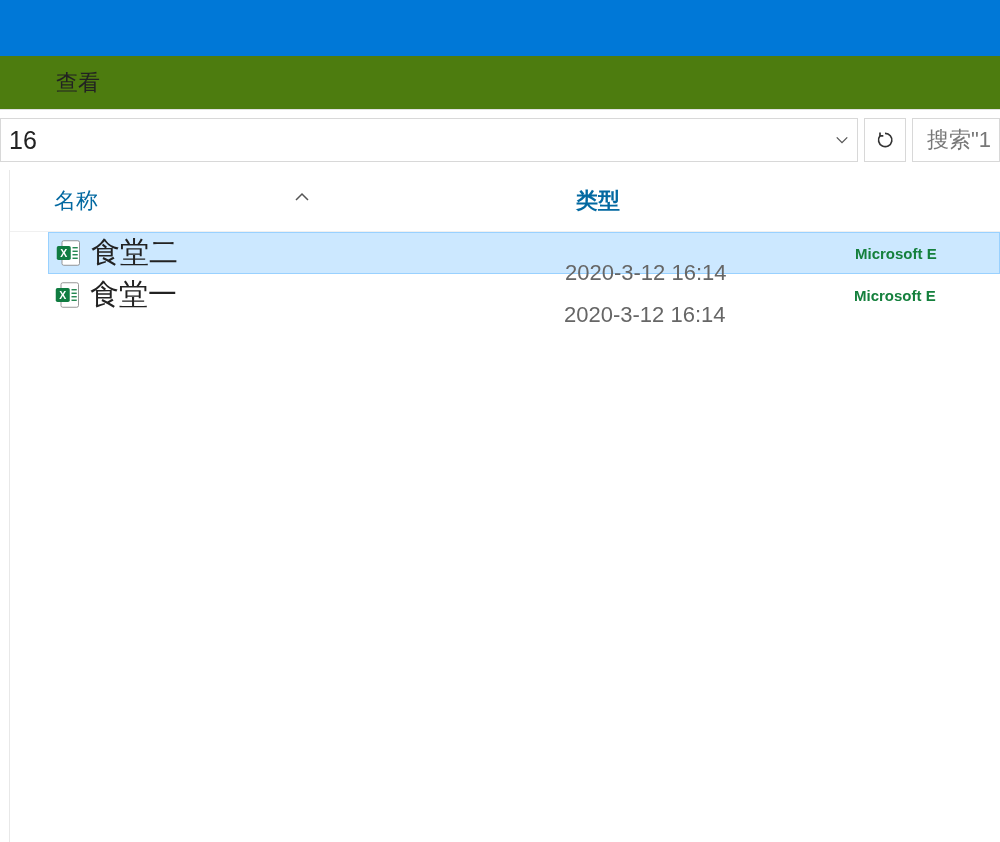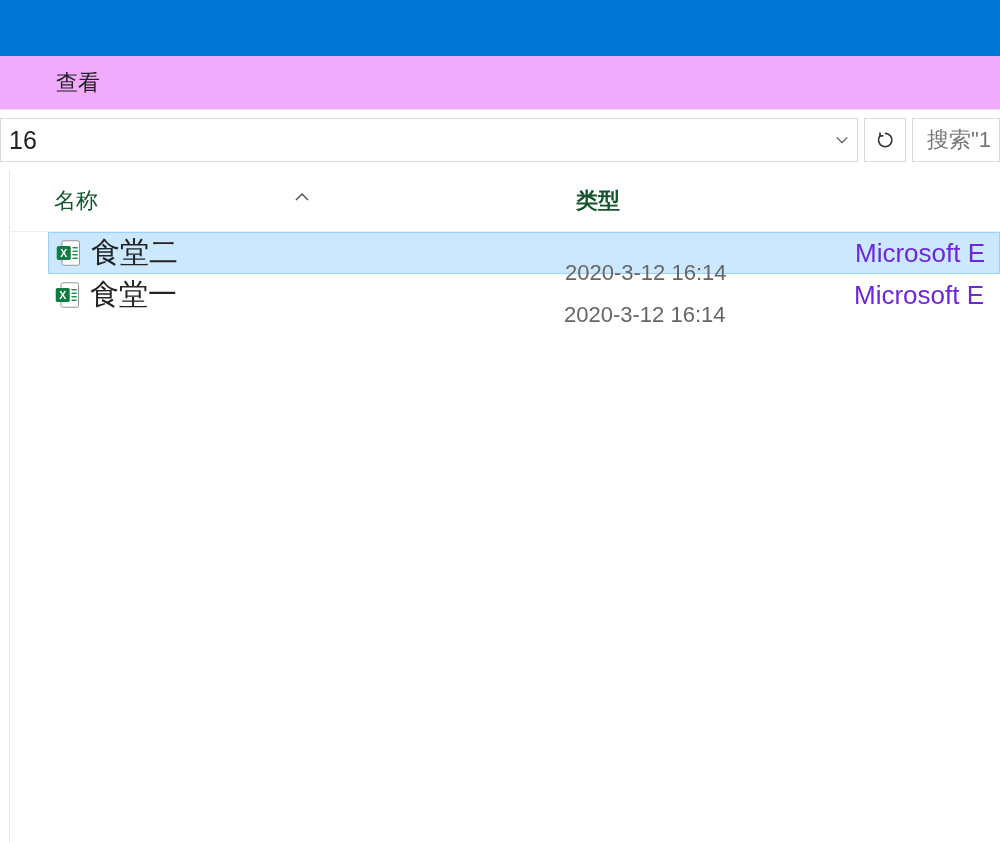--- a/index.html
+++ b/index.html
@@ -15,21 +15,21 @@
       overflow: hidden;
       position: relative;
     }
     .title-bar {
       height: 56px;
       background: #0078d7;
       width: 100%;
     }
     .ribbon-bar {
       height: 54px;
-      background: #f0abfc;
+      background: #4d7c0f;
       border-bottom: 1px solid #e0e0e0;
       display: flex;
       align-items: center;
       padding-left: 48px;
     }
     .ribbon-tab {
       font-size: 22px;
       color: #222;
       padding: 6px 8px;
     }
@@ -103,21 +103,21 @@
     }
     .column-headers {
       height: 62px;
       display: flex;
       align-items: center;
       border-bottom: 1px solid #f0f0f0;
       position: relative;
     }
     .col-header {
       font-size: 22px;
-      color: #14532d;
+      color: #0369a1;
       cursor: pointer;
       white-space: nowrap;
     }
     .col-name {
       padding-left: 44px;
       width: 554px;
       position: relative;
     }
     .sort-arrow {
       position: absolute;
@@ -159,23 +159,24 @@
       width: 474px;
     }
     .file-date {
       font-size: 22px;
       color: #666;
       width: 290px;
       padding-left: 0px;
       margin-top: 39px;
     }
     .file-type {
-      font-size: 26px;
-      color: #6d28d9;
+      font-size: 15px;
+      color: #15803d;
       white-space: nowrap;
+      font-weight: bold;
     }
     .chevron-down {
       width: 14px;
       height: 14px;
     }
     .refresh-icon {
       width: 20px;
       height: 20px;
     }
     .excel-svg {

